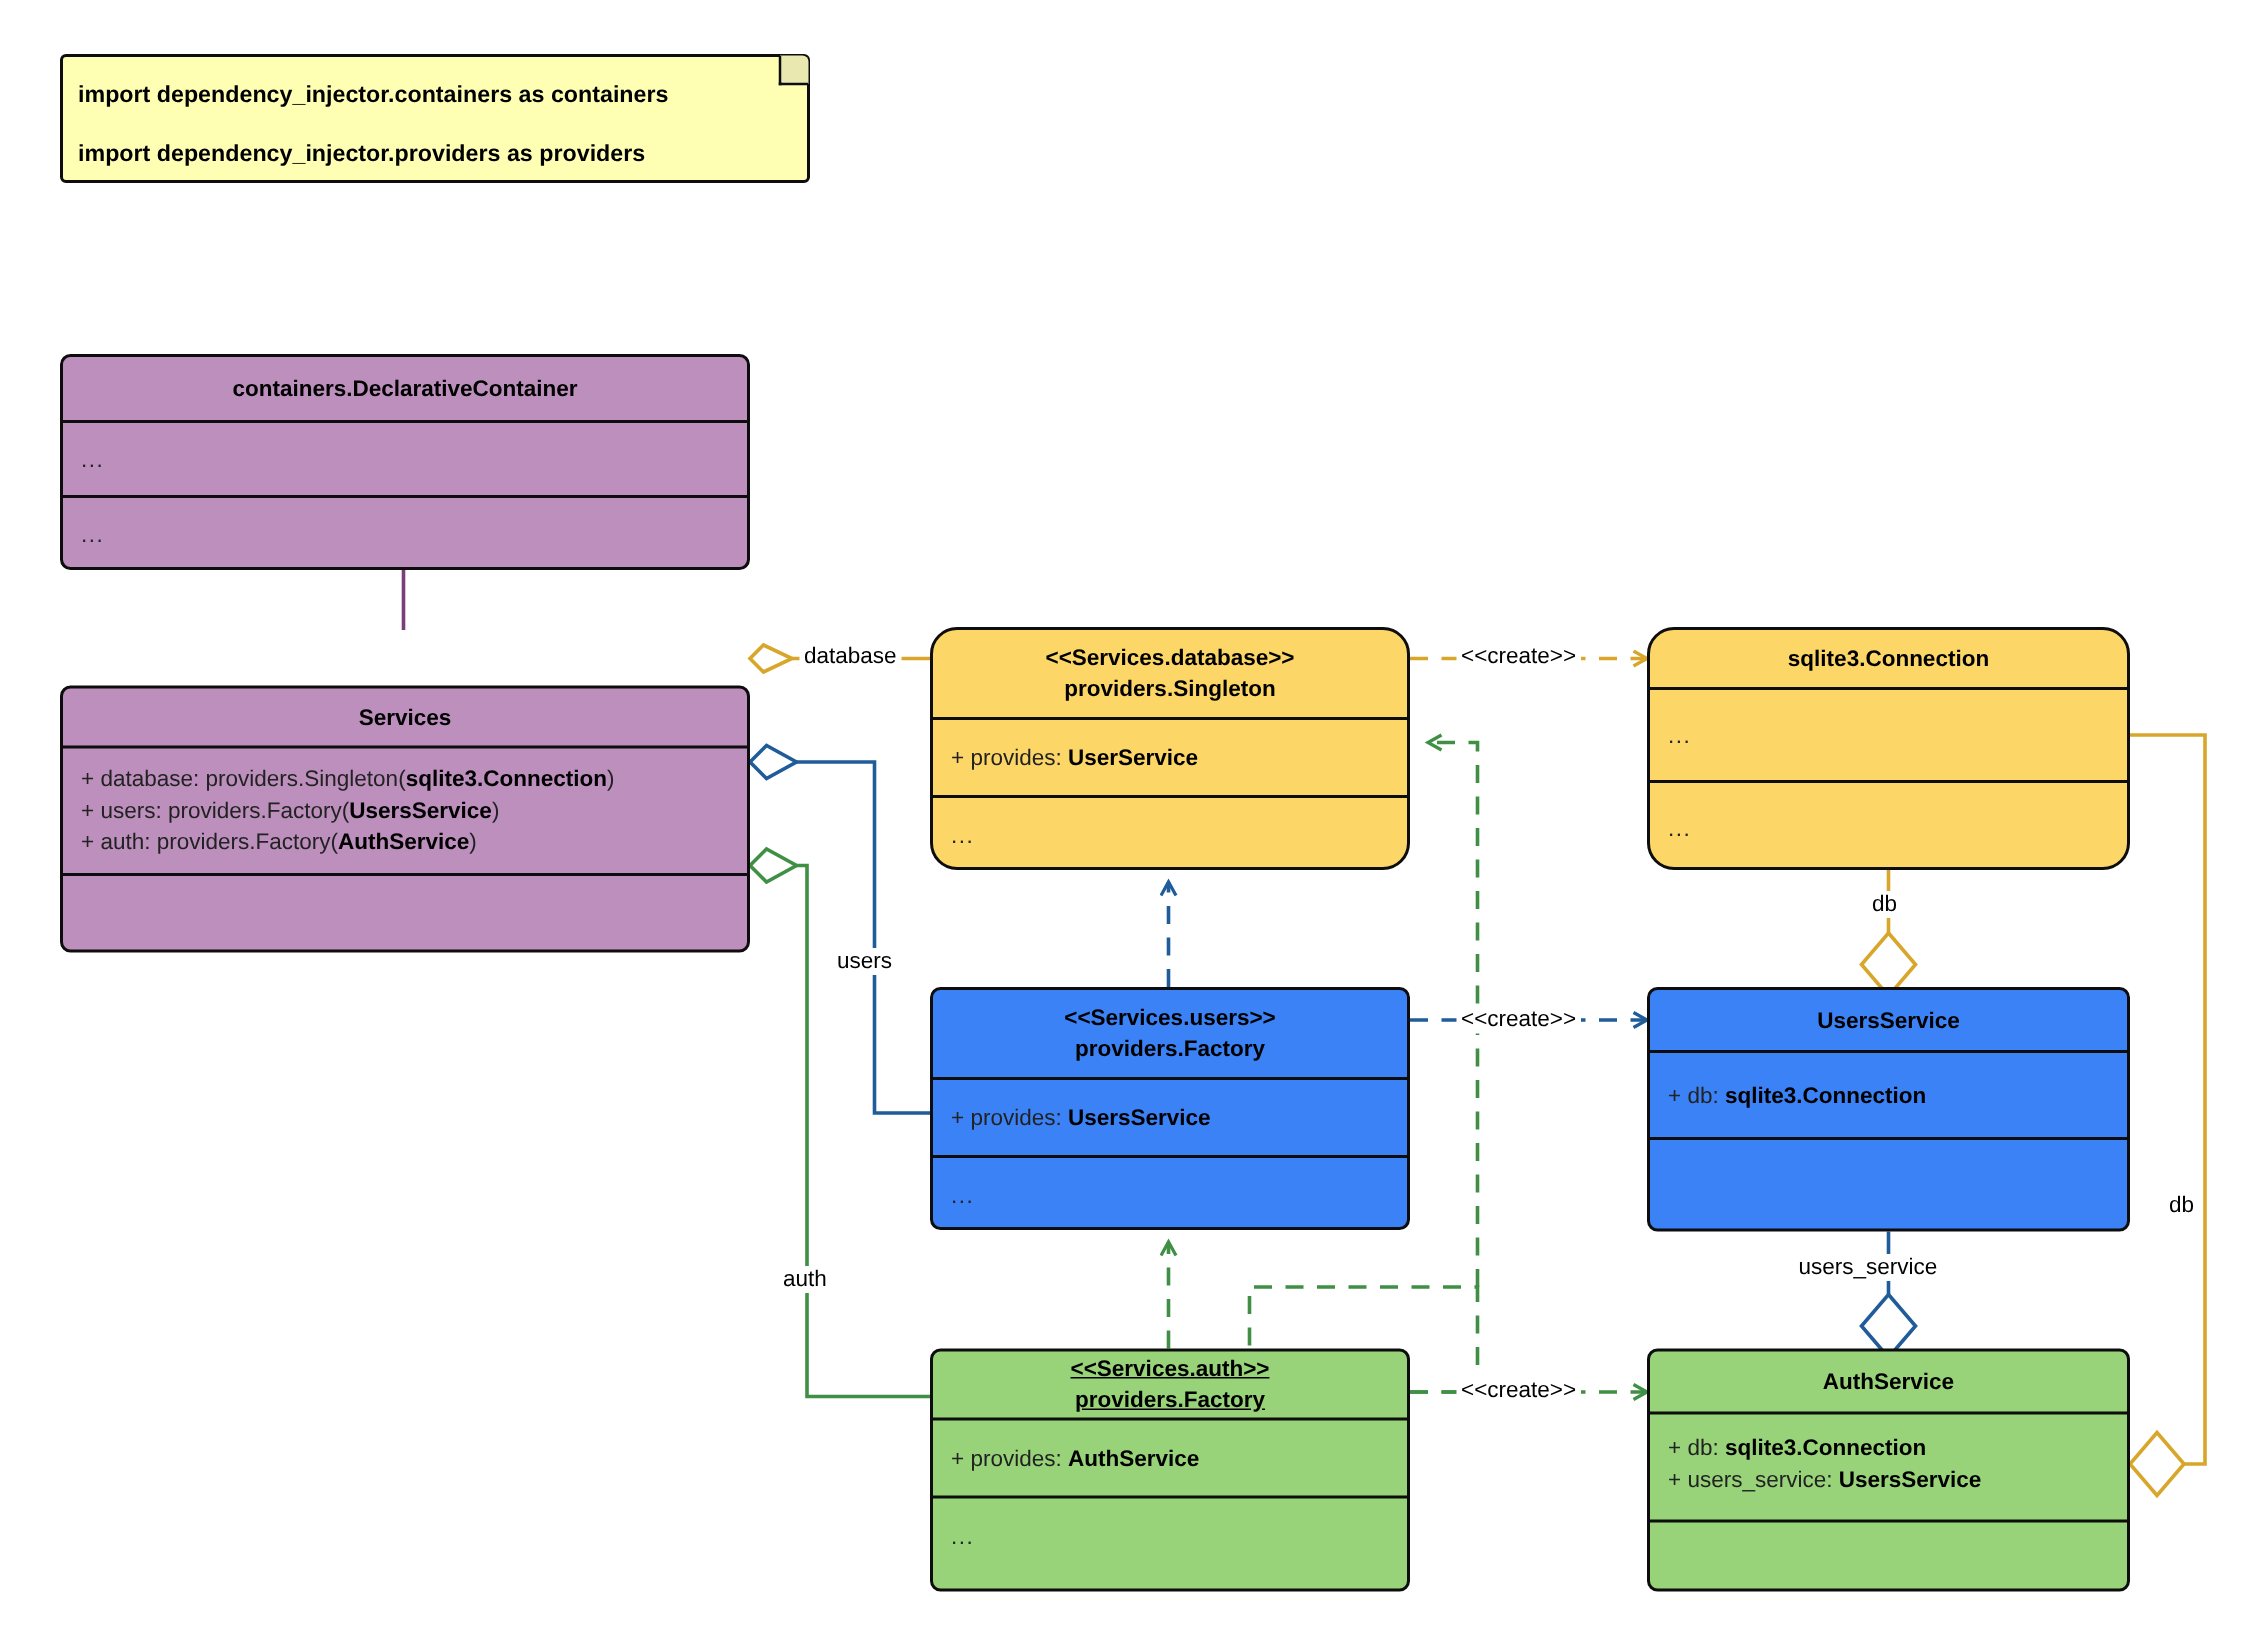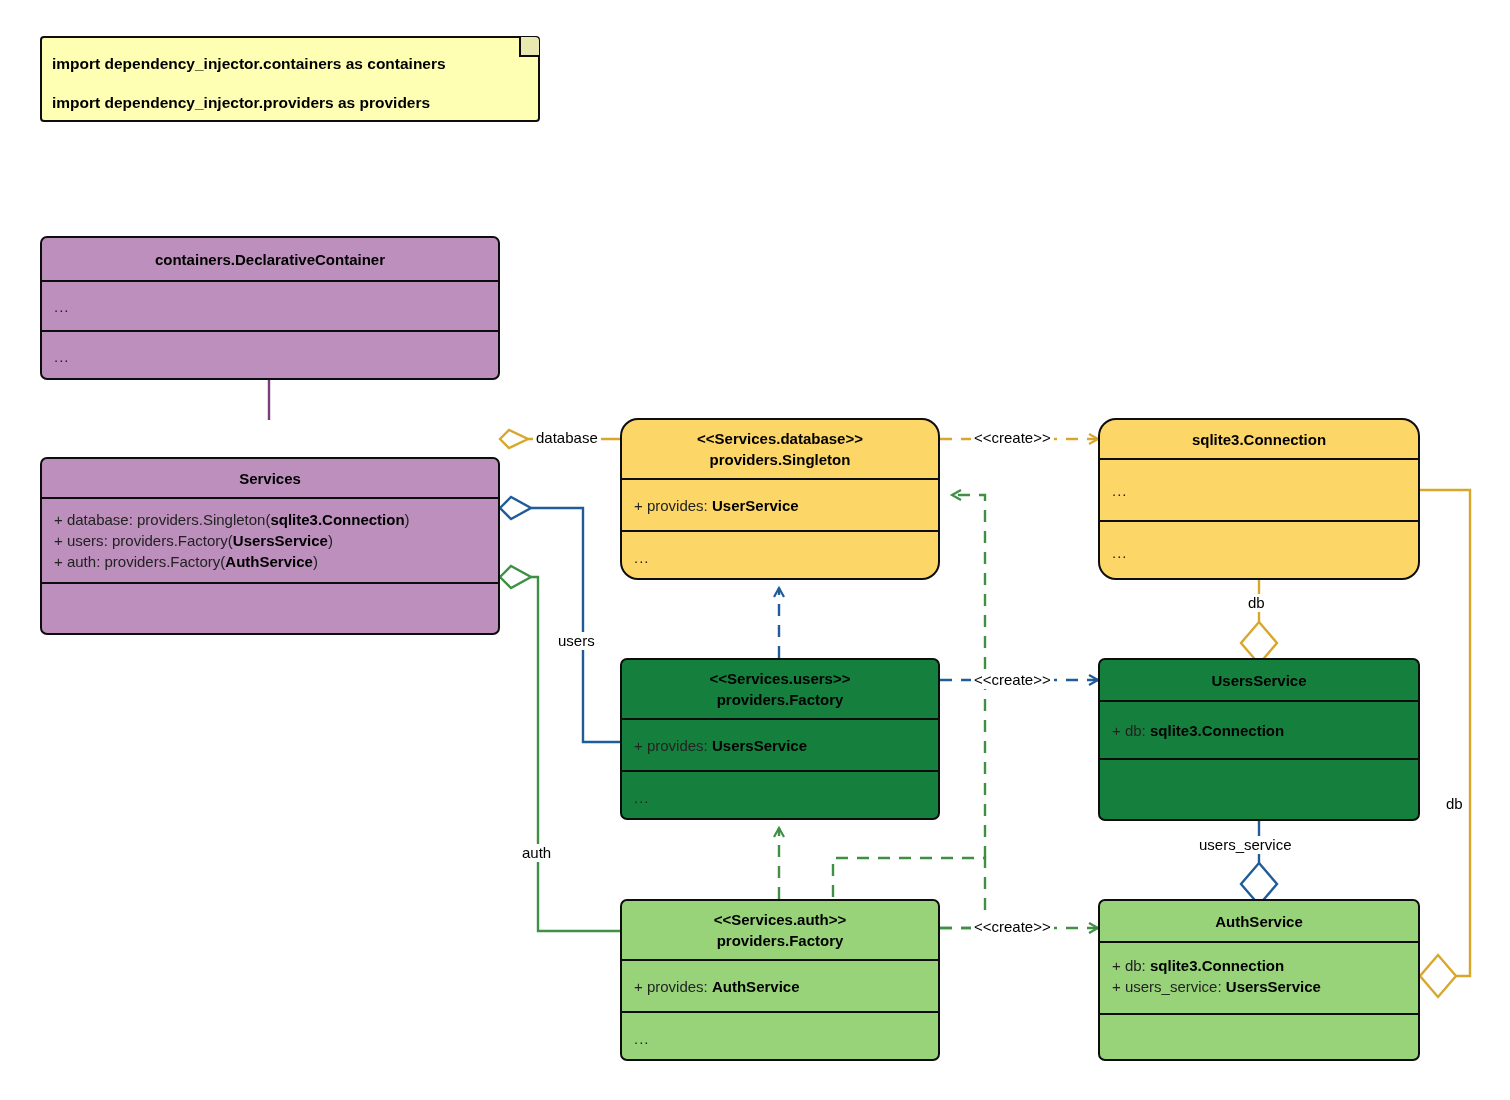--- a/index.html
+++ b/index.html
@@ -94,21 +94,21 @@
   .dots {
     color: #555;
     font-size: 15px;
     letter-spacing: 1px;
   }
   .b { font-weight: bold; color: #000; }
   .stat { display: block; white-space: nowrap; }
 
   .purple { background: #bc8fbc; }
   .yellow { background: #fcd667; border-radius: 18px; }
-  .blue   { background: #15803d; }
+  .blue   { background: #3b82f6; }
   .green  { background: #98d37a; }
 
   
   .elabel {
     position: absolute;
     font-size: 15px;
     color: #000;
     background: #ffffff;
     padding: 0 3px;
     white-space: nowrap;
@@ -248,21 +248,21 @@
 
   <div class="uml blue" style="left:1098px; top:658px; width:322px; height:163px;">
     <div class="hdr" style="height:40px;">UsersService</div>
     <div class="comp sep mid" style="height:58px;">
       <span><span>+ db: </span><span class="b">sqlite3.Connection</span></span>
     </div>
     <div class="comp sep mid" style="height:62px;"></div>
   </div>
 
   <div class="uml green" style="left:620px; top:899px; width:320px; height:162px;">
-    <div class="hdr" style="height:58px;">
+    <div class="hdr" style="height:44px;text-decoration:underline;">
       <span>&lt;&lt;Services.auth&gt;&gt;</span>
       <span>providers.Factory</span>
     </div>
     <div class="comp sep mid" style="height:52px;">
       <span><span>+ provides: </span><span class="b">AuthService</span></span>
     </div>
     <div class="comp sep mid dots" style="height:52px;">...</div>
   </div>
 
   <div class="uml green" style="left:1098px; top:899px; width:322px; height:162px;">

